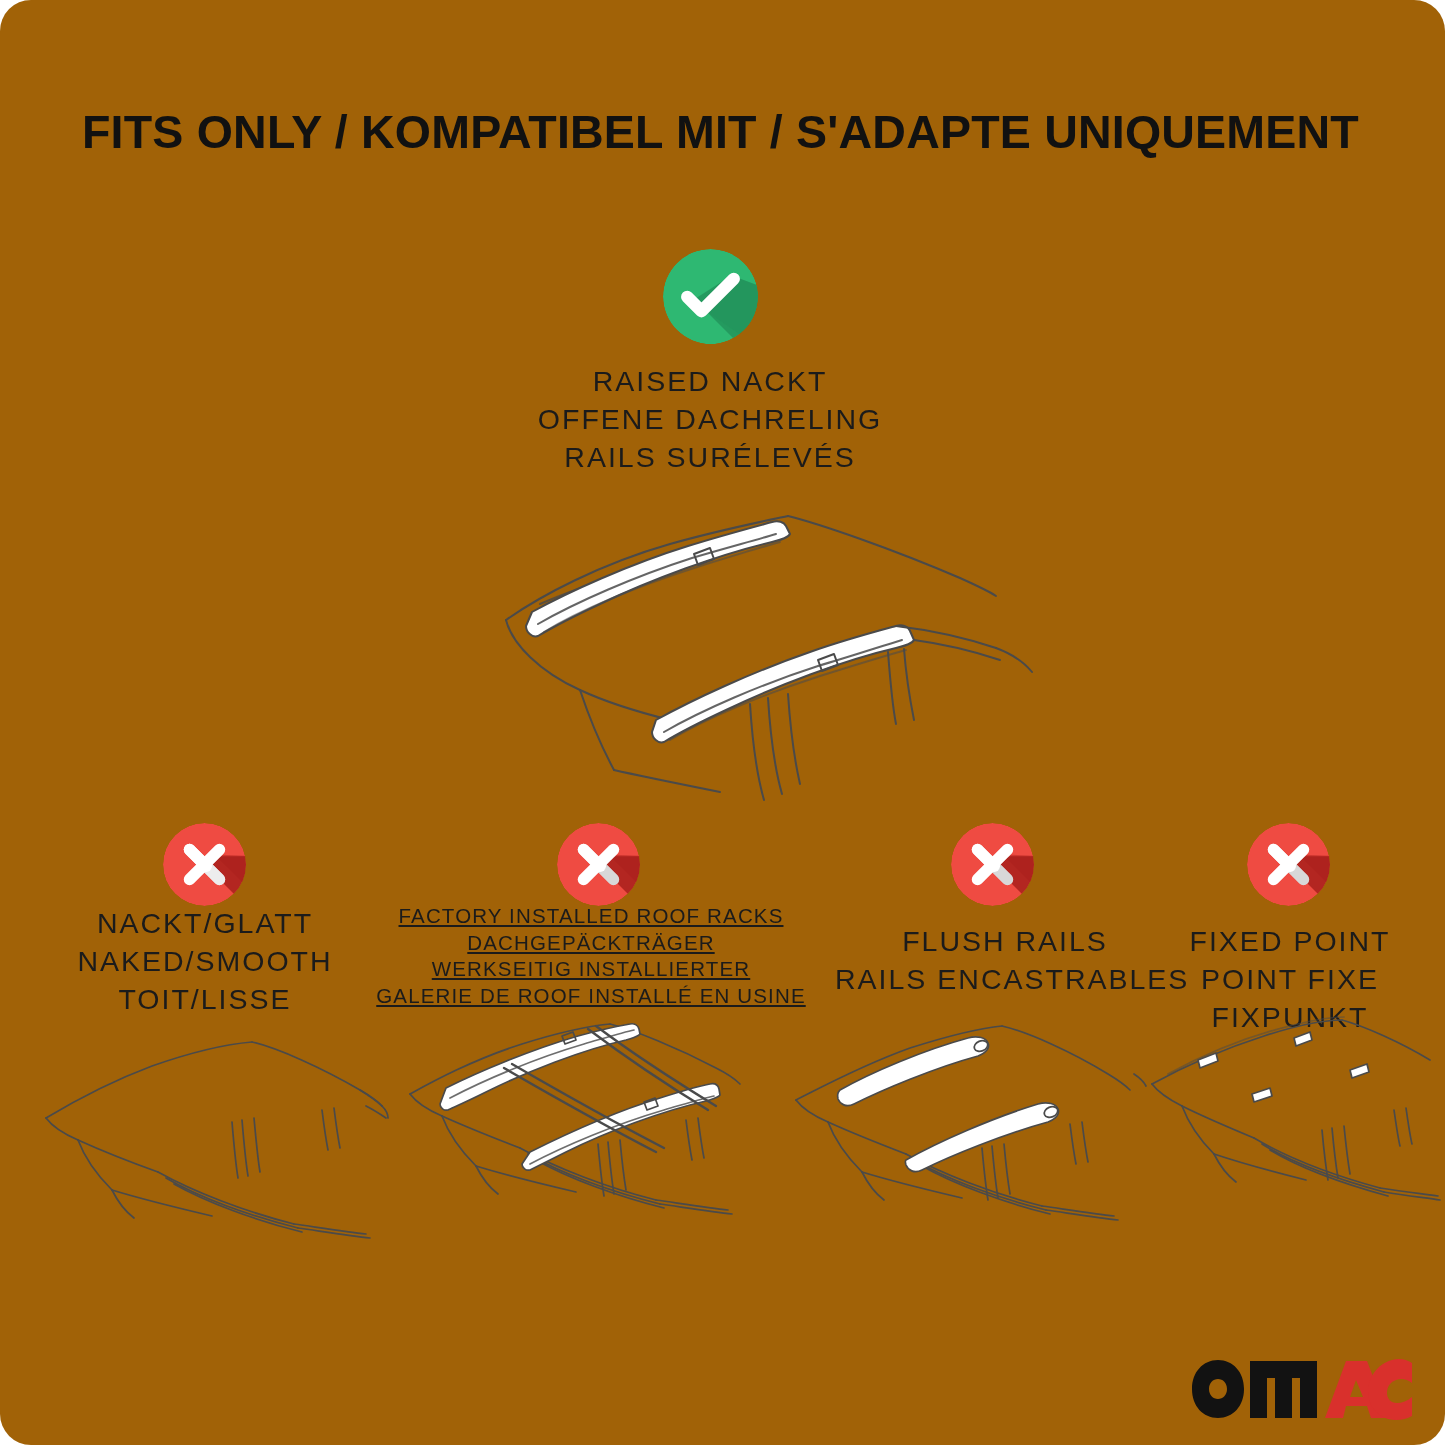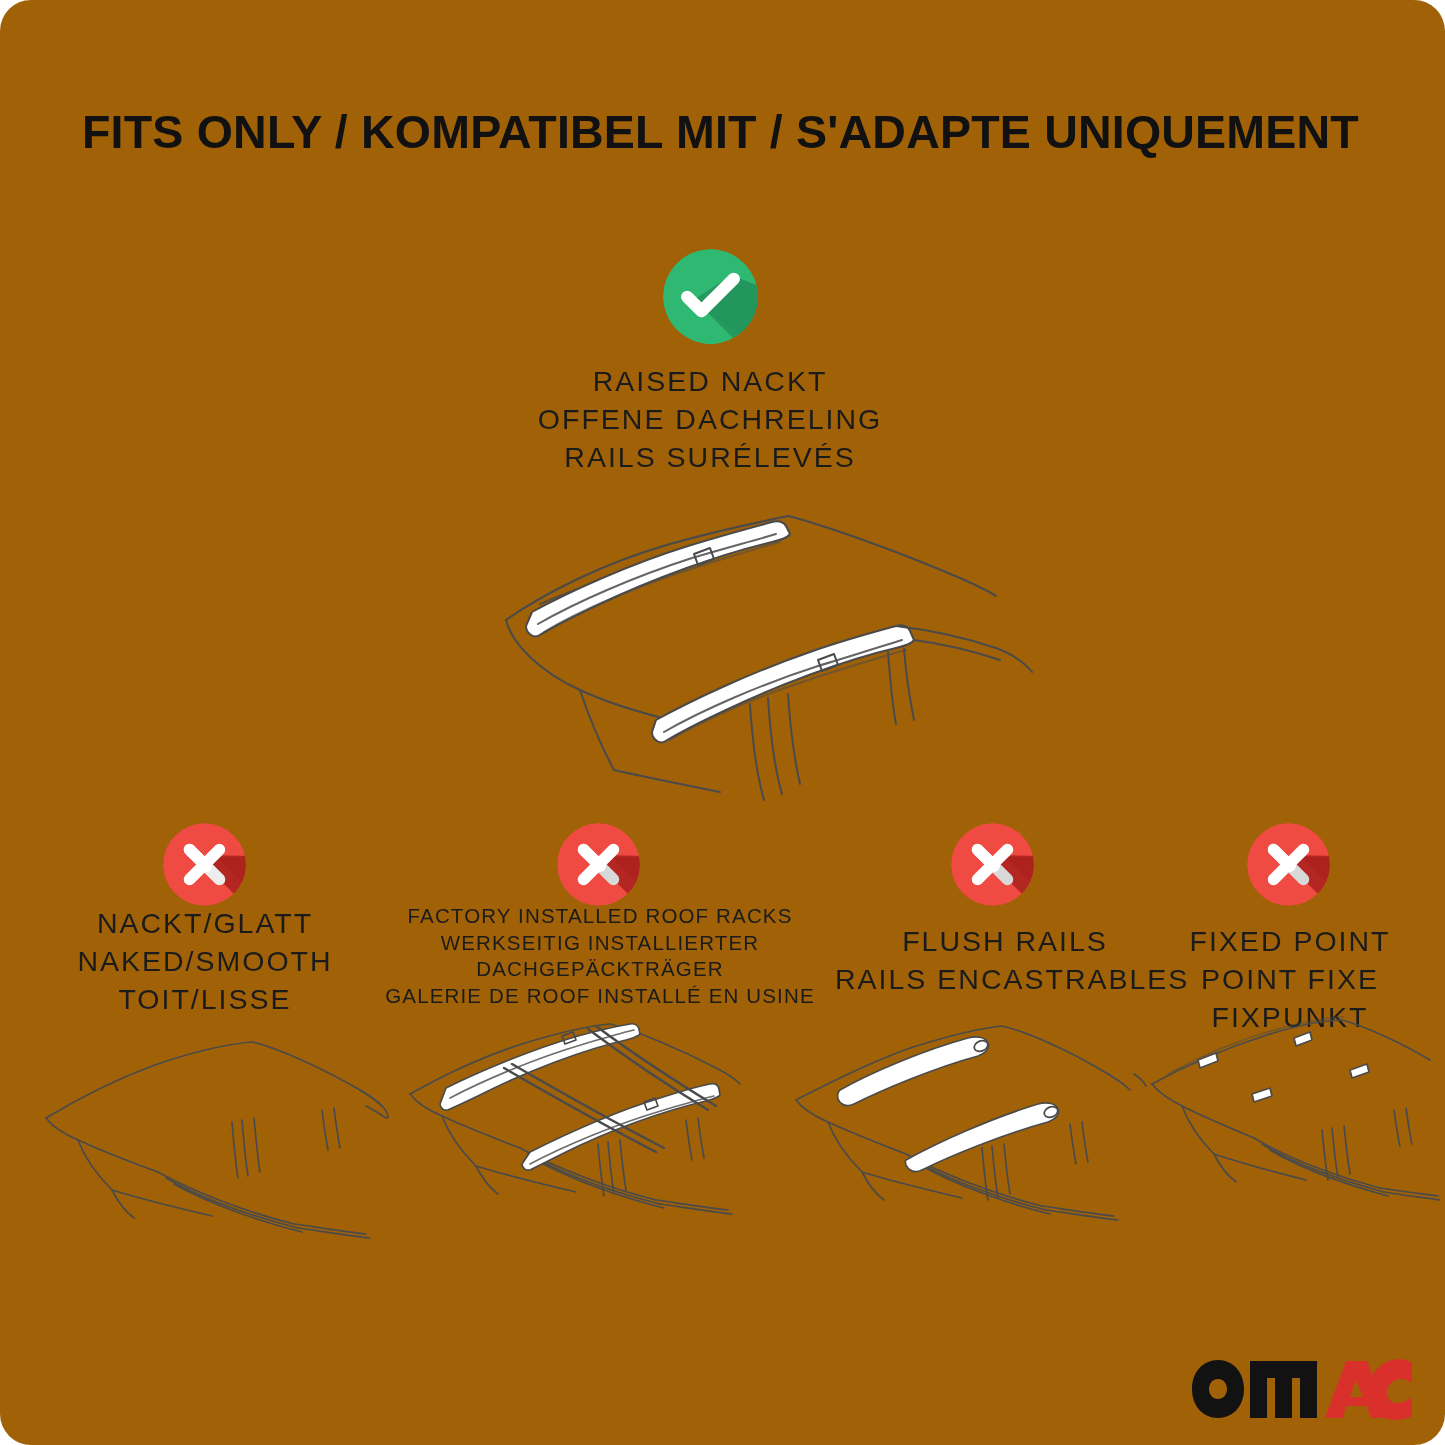--- a/index.html
+++ b/index.html
@@ -227,24 +227,24 @@
         <path d="M62 38 L118 94 L118 40 Z" fill="#A8201B" opacity="0.45"></path>
         <g stroke-linecap="round">
           <path d="M32 32 L68 68" stroke="#D8D8D8" stroke-width="14"></path>
           <path d="M68 32 L32 68" stroke="#FFFFFF" stroke-width="14"></path>
           <path d="M32 32 L52 52" stroke="#FFFFFF" stroke-width="14"></path>
         </g>
       </g>
     </svg>
   </div>
 
-  <div class="caption caption-sub" style="left:355px; top:903px; width:490px;">
+  <div class="caption caption-sub" style="left:346px; top:903px; width:490px;text-decoration:underline;">
     <span class="line">FACTORY INSTALLED ROOF RACKS</span>
+    <span class="line">DACHGEPÄCKTRÄGER</span>
     <span class="line">WERKSEITIG INSTALLIERTER</span>
-    <span class="line">DACHGEPÄCKTRÄGER</span>
     <span class="line">GALERIE DE ROOF INSTALLÉ EN USINE</span>
   </div>
 
   <div class="art" style="left:402px; top:1012px; width:370px; height:240px;">
     <svg viewBox="0 0 370 240" xmlns="http://www.w3.org/2000/svg">
       <g fill="none" stroke="#4A4A4A" stroke-width="1.7" stroke-linecap="round" stroke-linejoin="round">
 
         <path d="M8 82 C30 70 70 48 120 32 C158 20 188 14 208 12"></path>
         <path d="M208 12 C232 18 276 36 314 56 C326 62 334 68 338 72"></path>
         <path d="M8 82 C14 90 26 98 40 104"></path>

